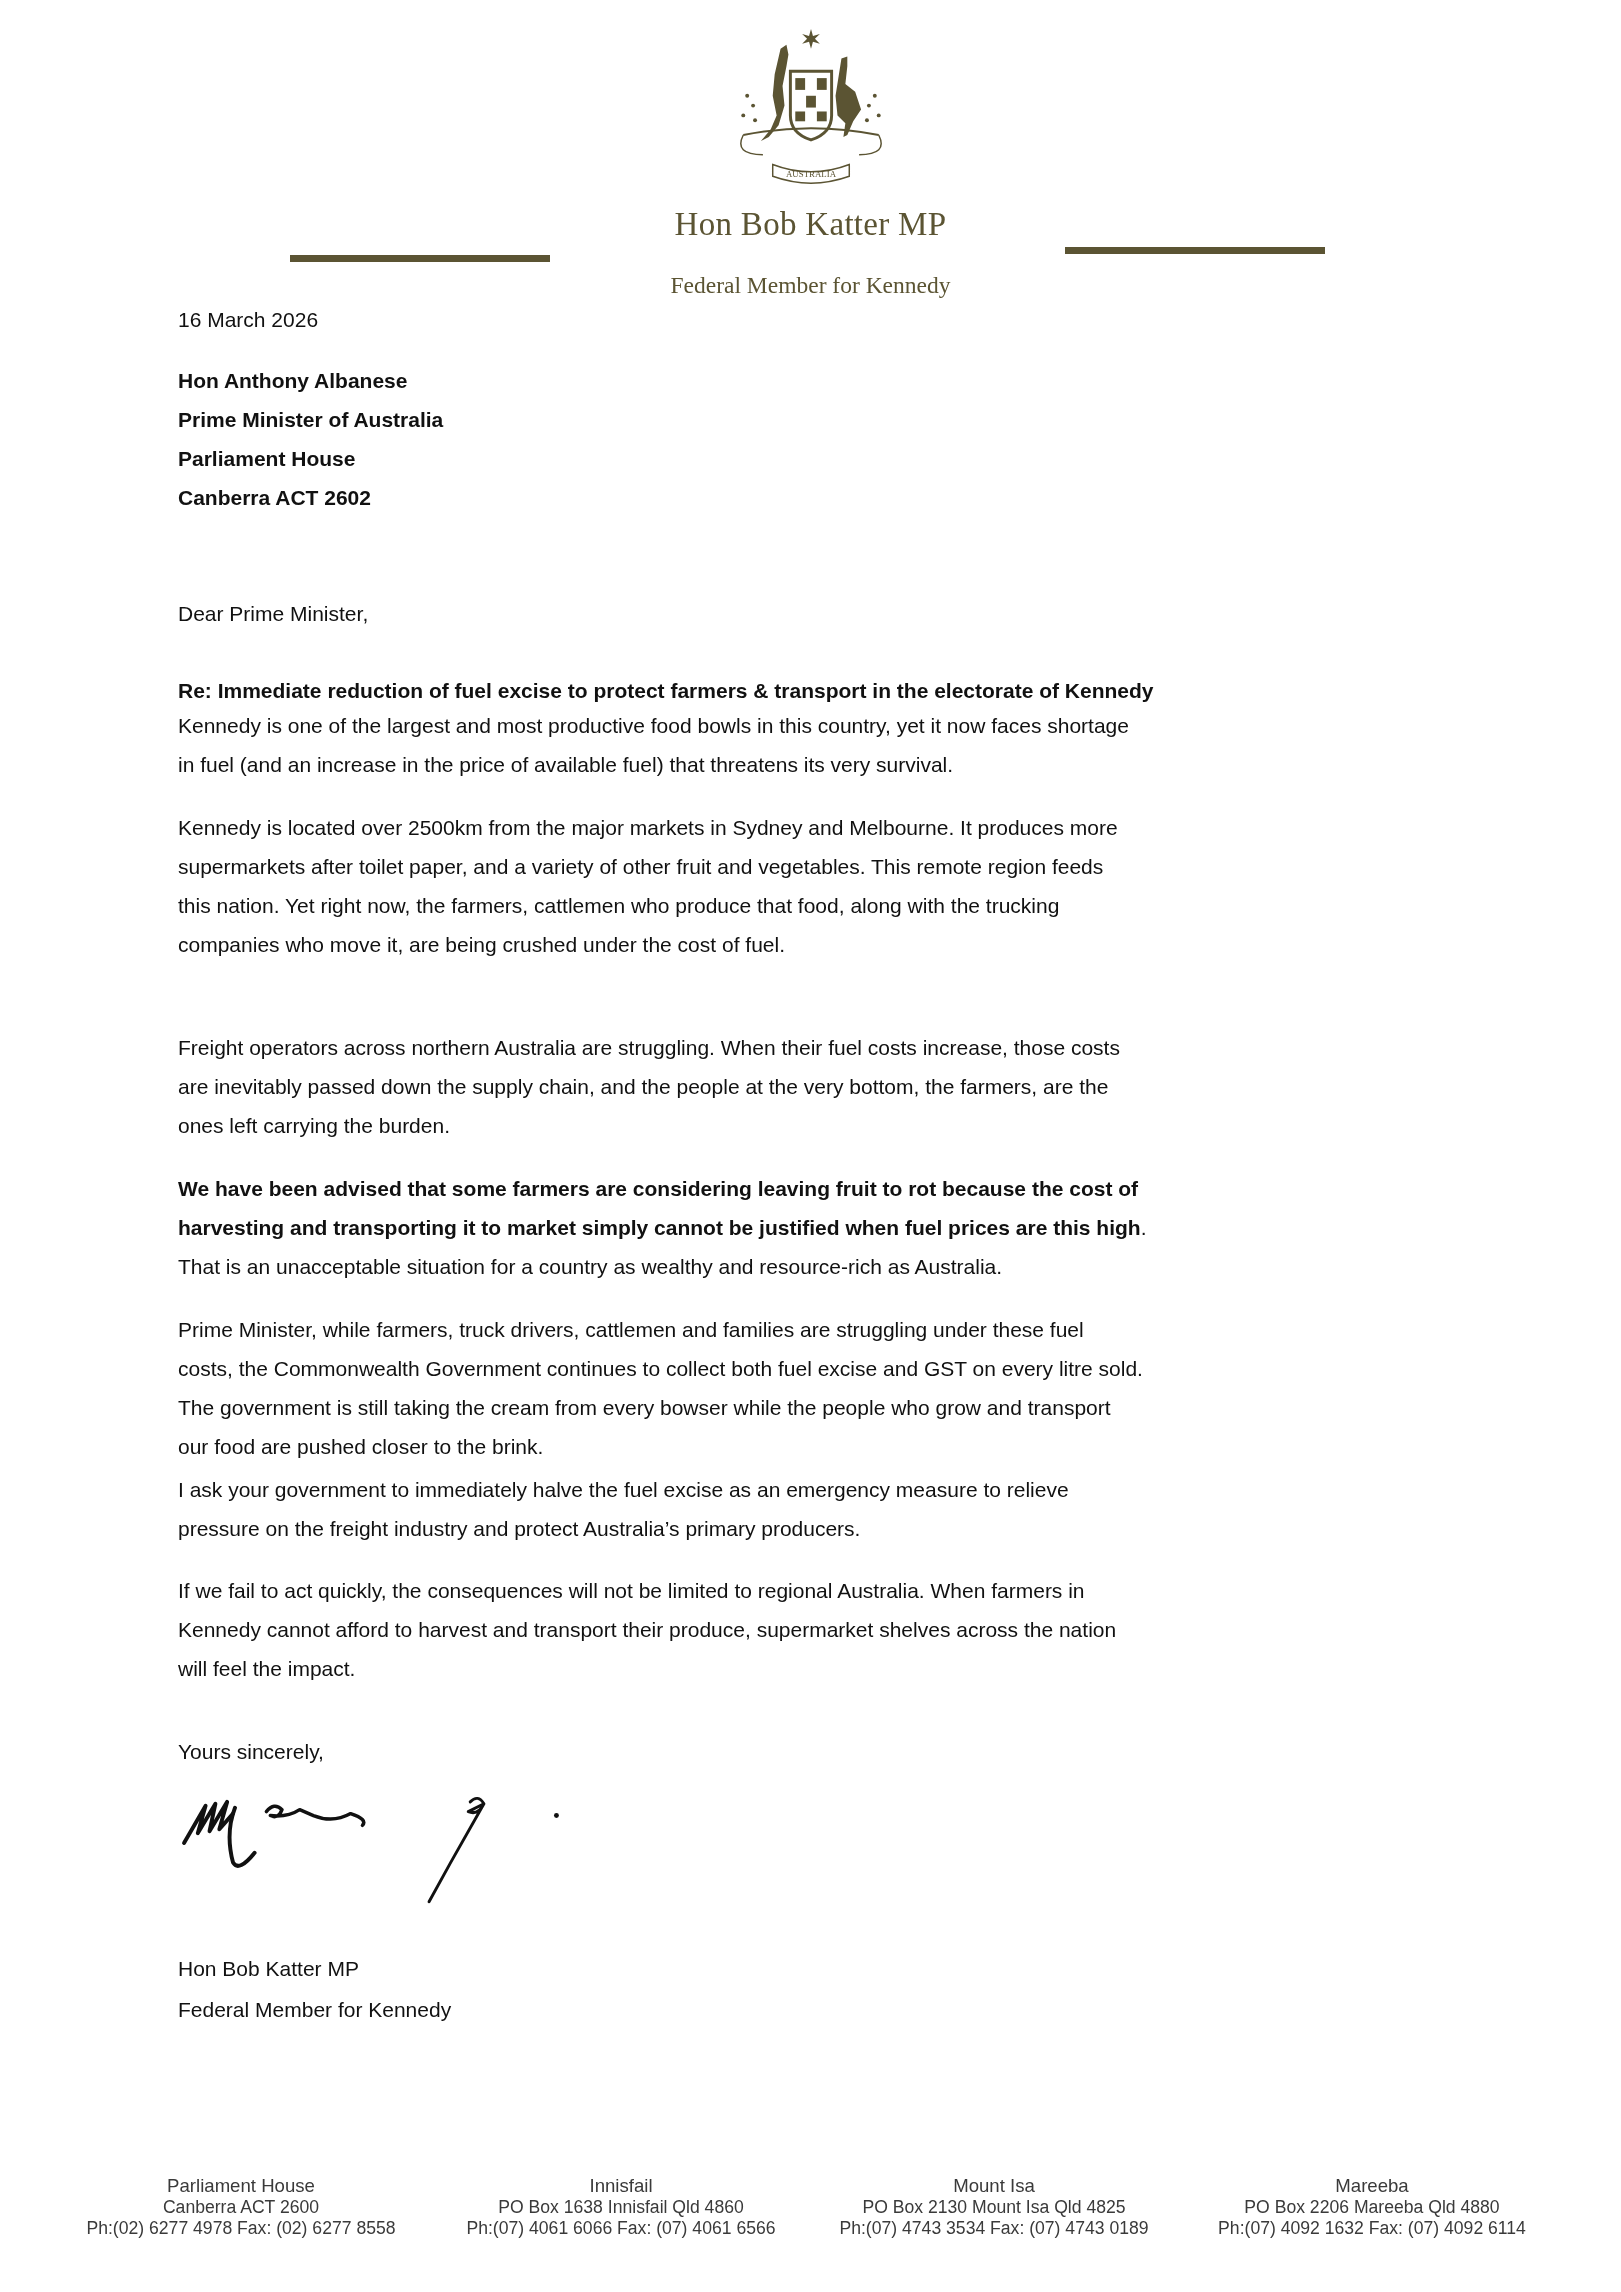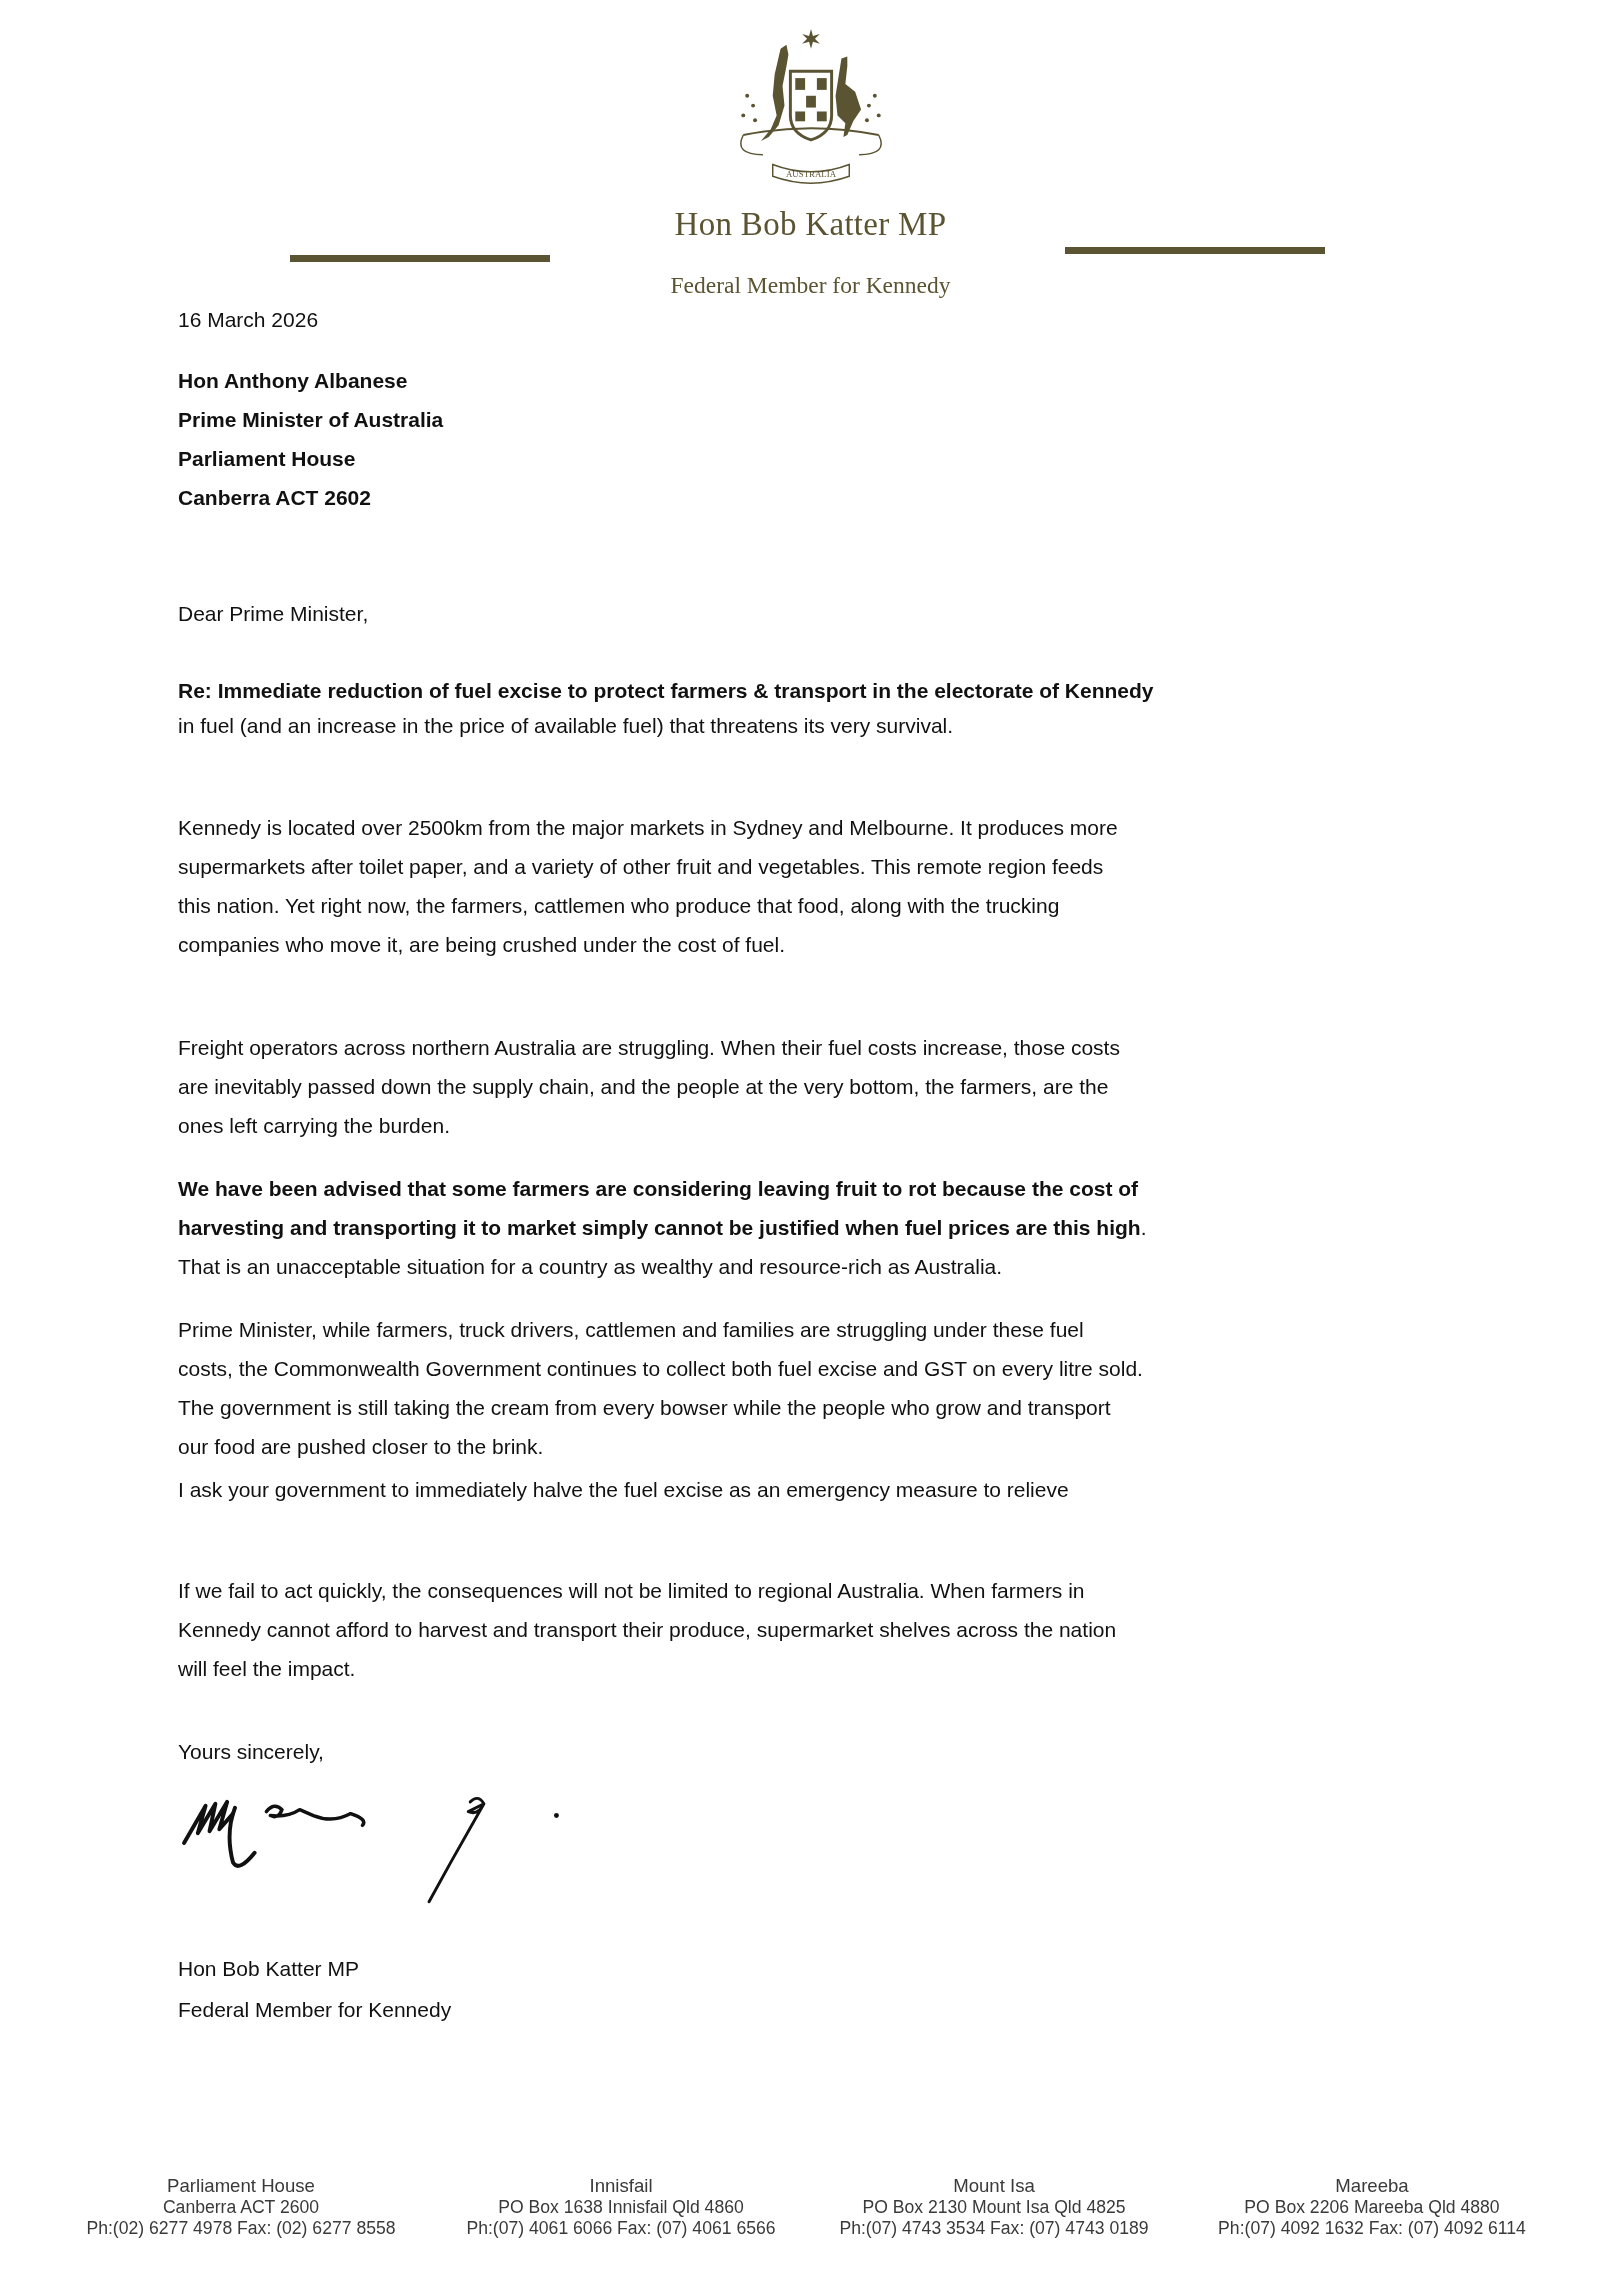--- a/index.html
+++ b/index.html
@@ -95,20 +95,21 @@
     <div>Hon Anthony Albanese</div>
     <div>Prime Minister of Australia</div>
     <div>Parliament House</div>
     <div>Canberra ACT 2602</div>
   </div>
 
   <div class="txt salutation">Dear Prime Minister,</div>
   <div class="txt re">Re: Immediate reduction of fuel excise to protect farmers &amp; transport in the electorate of Kennedy</div>
 
   <div class="txt para p1">
+    <div>Kennedy is one of the largest and most productive food bowls in this country, yet it now faces shortage</div>
     <div>in fuel (and an increase in the price of available fuel) that threatens its very survival.</div>
   </div>
 
   <div class="txt para p2">
     <div>Kennedy is located over 2500km from the major markets in Sydney and Melbourne. It produces more</div>
     <div>supermarkets after toilet paper, and a variety of other fruit and vegetables. This remote region feeds</div>
     <div>this nation. Yet right now, the farmers, cattlemen who produce that food, along with the trucking</div>
     <div>companies who move it, are being crushed under the cost of fuel.</div>
   </div>
 
@@ -126,20 +127,21 @@
 
   <div class="txt para p5">
     <div>Prime Minister, while farmers, truck drivers, cattlemen and families are struggling under these fuel</div>
     <div>costs, the Commonwealth Government continues to collect both fuel excise and GST on every litre sold.</div>
     <div>The government is still taking the cream from every bowser while the people who grow and transport</div>
     <div>our food are pushed closer to the brink.</div>
   </div>
 
   <div class="txt para p6">
     <div>I ask your government to immediately halve the fuel excise as an emergency measure to relieve</div>
+    <div>pressure on the freight industry and protect Australia’s primary producers.</div>
   </div>
 
   <div class="txt para p7">
     <div>If we fail to act quickly, the consequences will not be limited to regional Australia. When farmers in</div>
     <div>Kennedy cannot afford to harvest and transport their produce, supermarket shelves across the nation</div>
     <div>will feel the impact.</div>
   </div>
 
   <div class="txt closing">Yours sincerely,</div>
 

